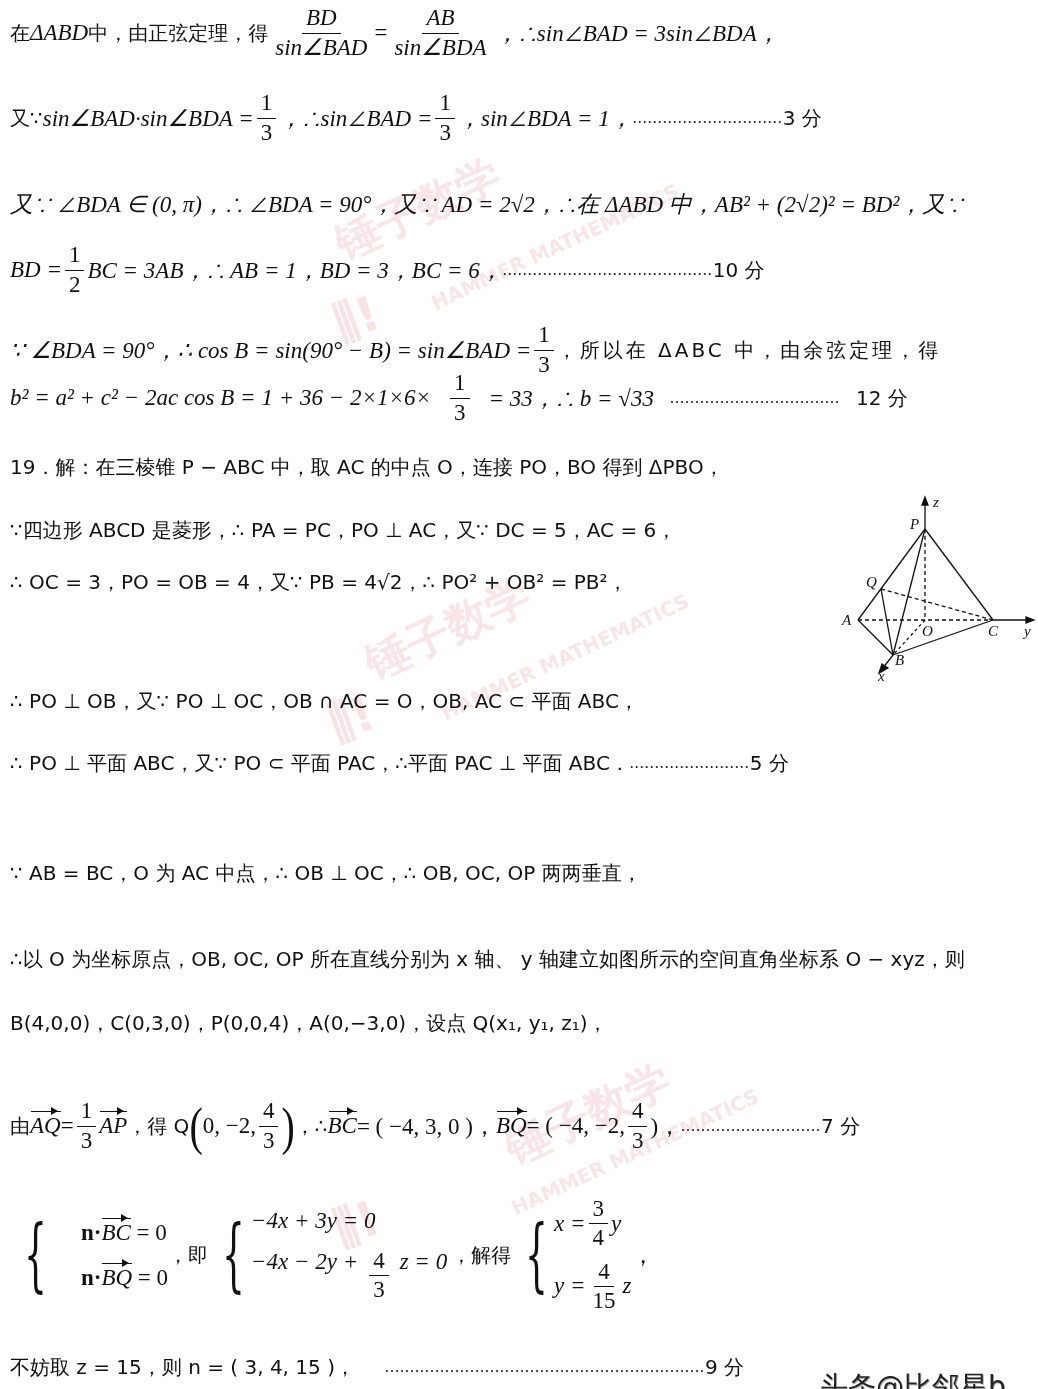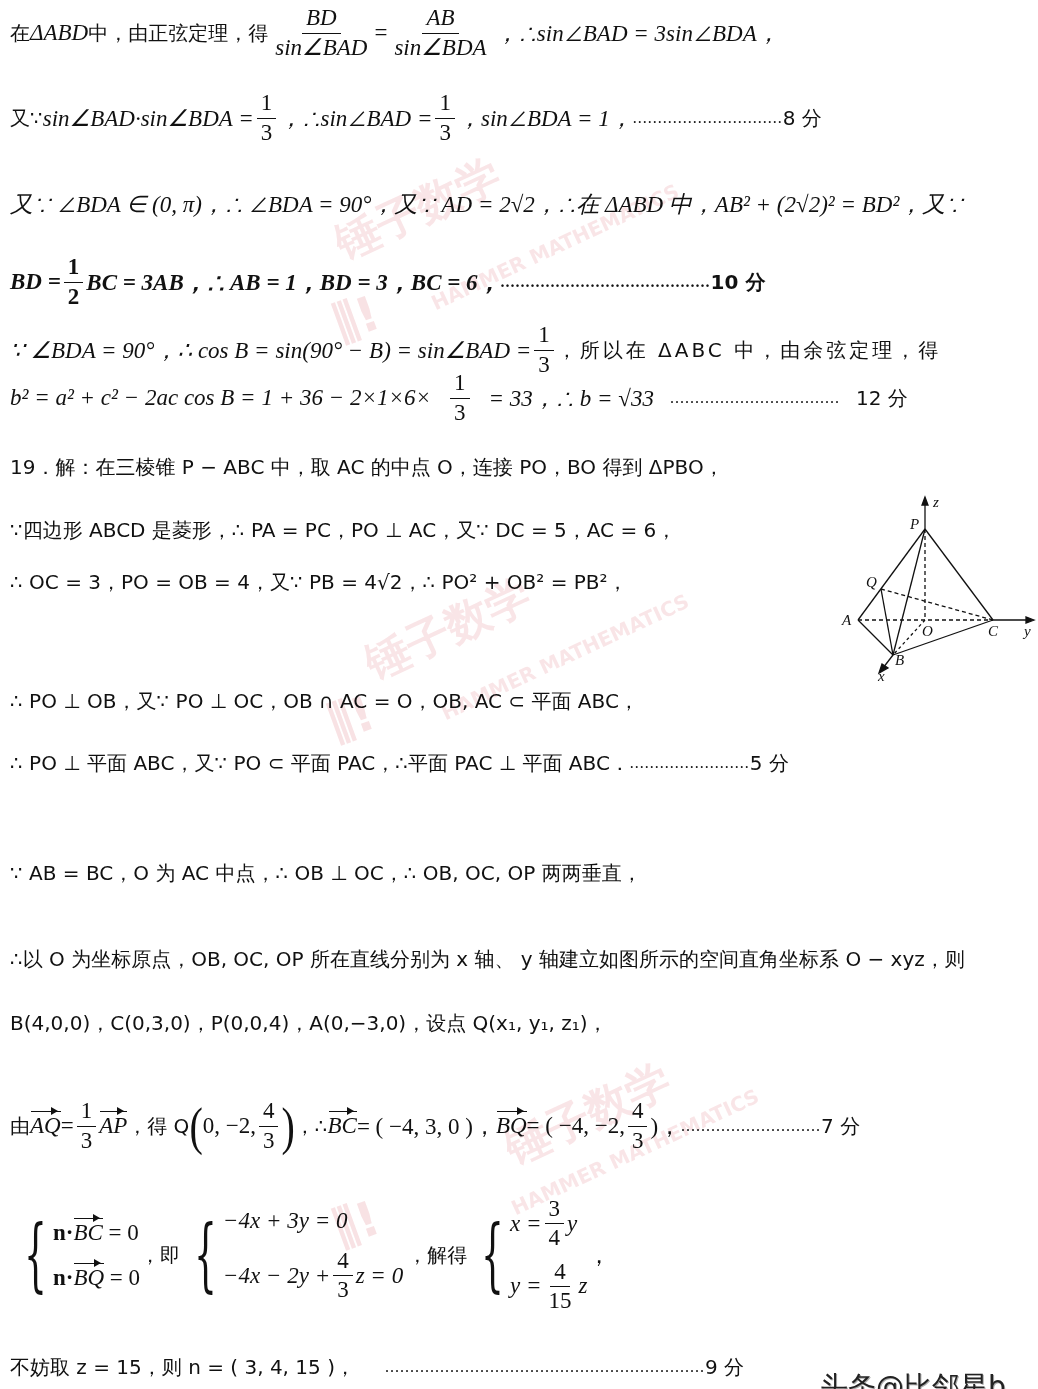--- a/index.html
+++ b/index.html
@@ -64,26 +64,26 @@
       <span class="num">1</span>
       <span class="den">3</span>
     </span>
   <span class="m">，∴sin∠BAD =</span>
   <span class="frac r">
       <span class="num">1</span>
       <span class="den">3</span>
     </span>
   <span class="m">，sin∠BDA = 1，</span>
   <span class="dots">..............................</span>
-  <span class="cjk">8 分</span>
+  <span class="cjk">3 分</span>
 </div>
 
 <div class="line m" style="top:186px;height:36px;">又∵ ∠BDA ∈ (0, π)，∴ ∠BDA = 90°，又∵ AD = 2√2，∴在 ΔABD 中，AB² + (2√2)² = BD²，又∵</div>
 
-<div class="line" style="top:252px;height:60px;font-weight:bold;">
+<div class="line" style="top:240px;height:60px;">
   <span class="m">BD =</span>
   <span class="frac r">
       <span class="num">1</span>
       <span class="den">2</span>
     </span>
   <span class="m">BC = 3AB，∴ AB = 1，BD = 3，BC = 6，</span>
   <span class="dots">..........................................</span>
   <span class="cjk">10 分</span>
 </div>
 
@@ -154,31 +154,31 @@
       <span class="den">3</span>
     </span>
   <span class="r">)，</span>
   <span class="dots">............................</span>
   <span class="cjk">7 分</span>
 </div>
 
 <div class="line" style="top:1190px;height:130px;">
   <span class="sys">
     <span class="brace">{</span>
-    <span class="sys-rows" style="height:90px;">
+    <span class="sys-rows" style="height:90px;margin-left:28px;">
       <span class="r"><b>n·</b><span class="m vec">BC</span> <span>= 0</span></span>
       <span class="r"><b>n·</b><span class="m vec">BQ</span> <span>= 0</span></span>
     </span>
   </span>
   <span class="cjk">，即</span>
   <span class="sys">
     <span class="brace">{</span>
     <span class="sys-rows" style="height:110px;">
       <span class="m">−4x + 3y = 0</span>
-      <span style="display:flex;align-items:center;">
+      <span style="display:flex;gap:8px;">
           <span class="m">−4x − 2y +</span>
           <span class="frac r">
             <span class="num">4</span>
             <span class="den">3</span>
           </span>
           <span class="m">z = 0</span>
         </span>
     </span>
   </span>
   <span class="cjk" style="margin-left:4px">，解得</span>

